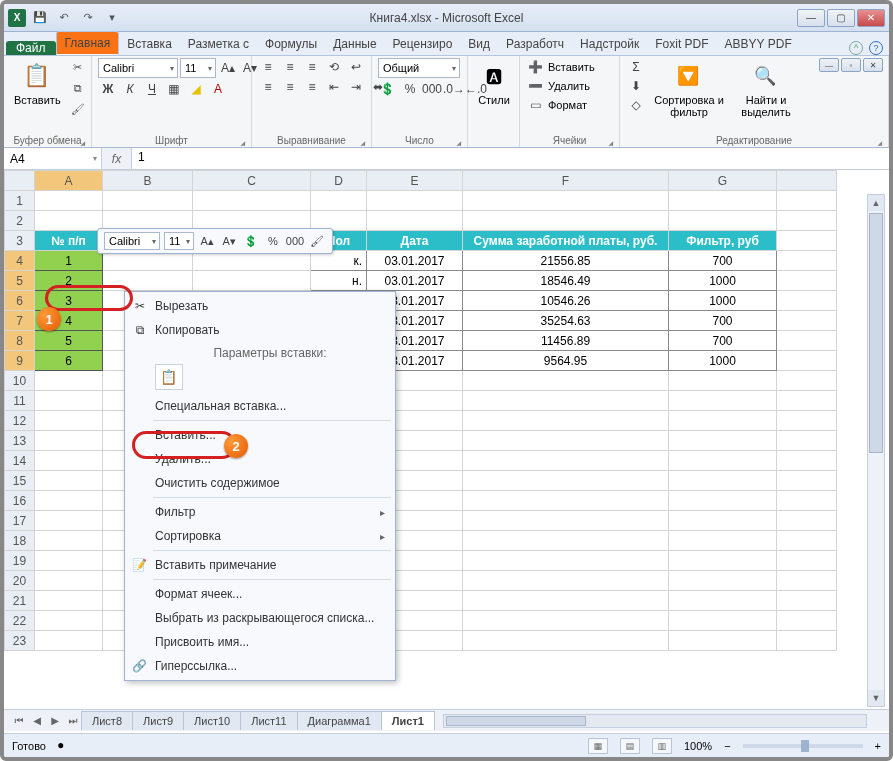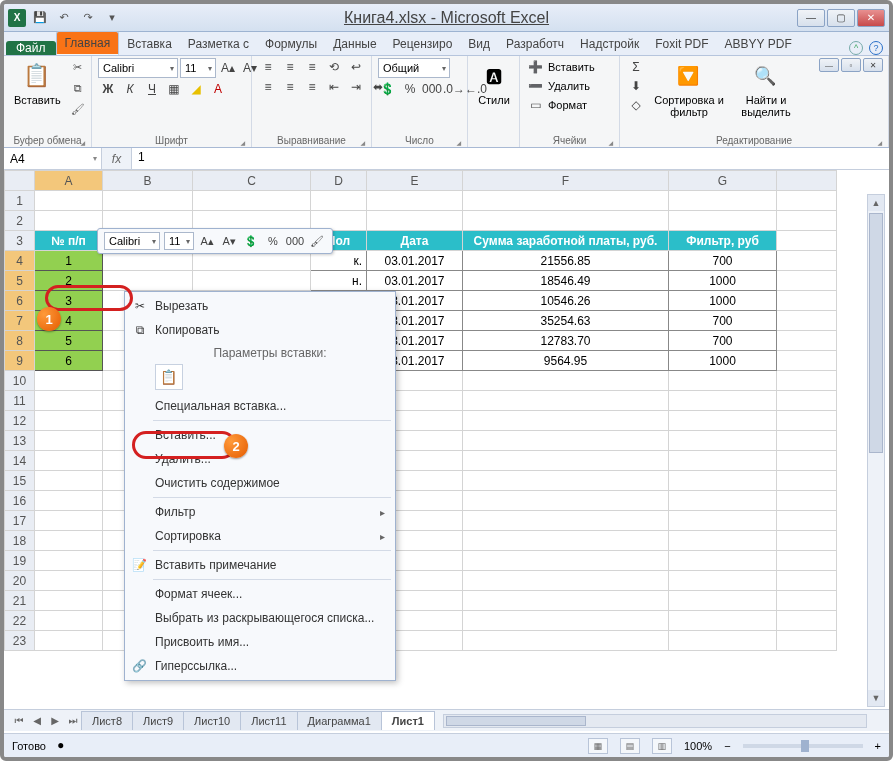--- a/index.html
+++ b/index.html
@@ -3,21 +3,21 @@
 <meta charset="utf-8">
 <style>
   * { box-sizing: border-box; margin: 0; padding: 0; font-family: "Segoe UI", Tahoma, sans-serif; }
   body { background: #fff; width: 893px; height: 761px; position: relative; overflow: hidden; border: 4px solid #888; border-radius: 6px; }
 
   
   .titlebar { height: 28px; background: linear-gradient(#e8eef8, #d4e0f0); display: flex; align-items: center; padding: 0 4px; border-bottom: 1px solid #9db3d1; position: relative; }
   .titlebar .qat { display: flex; gap: 4px; align-items: center; }
   .excel-icon { width: 18px; height: 18px; background: #217346; border-radius: 2px; display: flex; align-items: center; justify-content: center; color: #fff; font-size: 10px; font-weight: bold; }
   .qat-btn { width: 20px; height: 20px; display: flex; align-items: center; justify-content: center; font-size: 11px; color: #555; }
-  .title-text { position: absolute; left: 50%; transform: translateX(-50%); font-size: 16px; color: #444; text-decoration: underline; }
+  .title-text { position: absolute; left: 50%; transform: translateX(-50%); font-size: 12px; color: #444; }
   .win-controls { margin-left: auto; display: flex; gap: 2px; }
   .win-btn { width: 28px; height: 18px; background: linear-gradient(#f0f3f7,#d7e0ec); border: 1px solid #8ba3c5; border-radius: 2px; display: flex; align-items: center; justify-content: center; font-size: 10px; color: #444; }
   .win-btn.close { background: linear-gradient(#e89090,#c74a4a); color: #fff; }
 
   
   .ribbon-tabs { height: 24px; background: #e8eef8; display: flex; align-items: flex-end; padding-left: 2px; font-size: 12px; border-bottom: 1px solid #b6c5dd; position: relative; }
   .tab { padding: 4px 8px; color: #444; cursor: default; }
   .tab.file { background: #217346; color: #fff; border-radius: 3px 3px 0 0; padding: 0 10px; }
   .tab.active { background: #f97316; border: 1px solid #b6c5dd; border-bottom: 1px solid #f5f6f7; border-radius: 3px 3px 0 0; }
   .ribbon-right { margin-left: auto; display: flex; align-items: center; gap: 6px; padding-right: 6px; font-size: 12px; color: #4a6; }
@@ -209,21 +209,21 @@
         <div class="ico">⇤</div>
         <div class="ico">⇥</div>
         <div class="ico">⬌</div>
       </div>
     </div>
     <div class="group-label">Выравнивание</div>
   </div>
 
   <div class="group" style="width:96px">
     <div class="group-content col">
-      <div class="font-combo" style="width:72px">Общий</div>
+      <div class="font-combo" style="width:82px">Общий</div>
       <div class="row">
         <div class="ico">💲</div>
         <div class="ico">%</div>
         <div class="ico">000</div>
         <div class="ico">.0→</div>
         <div class="ico">←.0</div>
       </div>
     </div>
     <div class="group-label">Число</div>
   </div>
@@ -386,21 +386,21 @@
           <td style="border: 1px solid rgb(136, 136, 136);">700</td>
           <td></td>
         </tr>
         <tr>
           <th class="rowhead sel">8</th>
           <td class="sel-green" style="border: 1px solid rgb(85, 85, 85);">5</td>
           <td></td>
           <td></td>
           <td style="text-align: right; border: 1px solid rgb(136, 136, 136);">к.</td>
           <td style="border: 1px solid rgb(136, 136, 136);">03.01.2017</td>
-          <td style="border: 1px solid rgb(136, 136, 136);">12783.70</td>
+          <td style="border: 1px solid rgb(136, 136, 136);">11456.89</td>
           <td style="border: 1px solid rgb(136, 136, 136);">700</td>
           <td></td>
         </tr>
         <tr>
           <th class="rowhead sel">9</th>
           <td class="sel-green" style="border: 1px solid rgb(85, 85, 85);">6</td>
           <td></td>
           <td></td>
           <td style="text-align: right; border: 1px solid rgb(136, 136, 136);">н.</td>
           <td style="border: 1px solid rgb(136, 136, 136);">03.01.2017</td>

